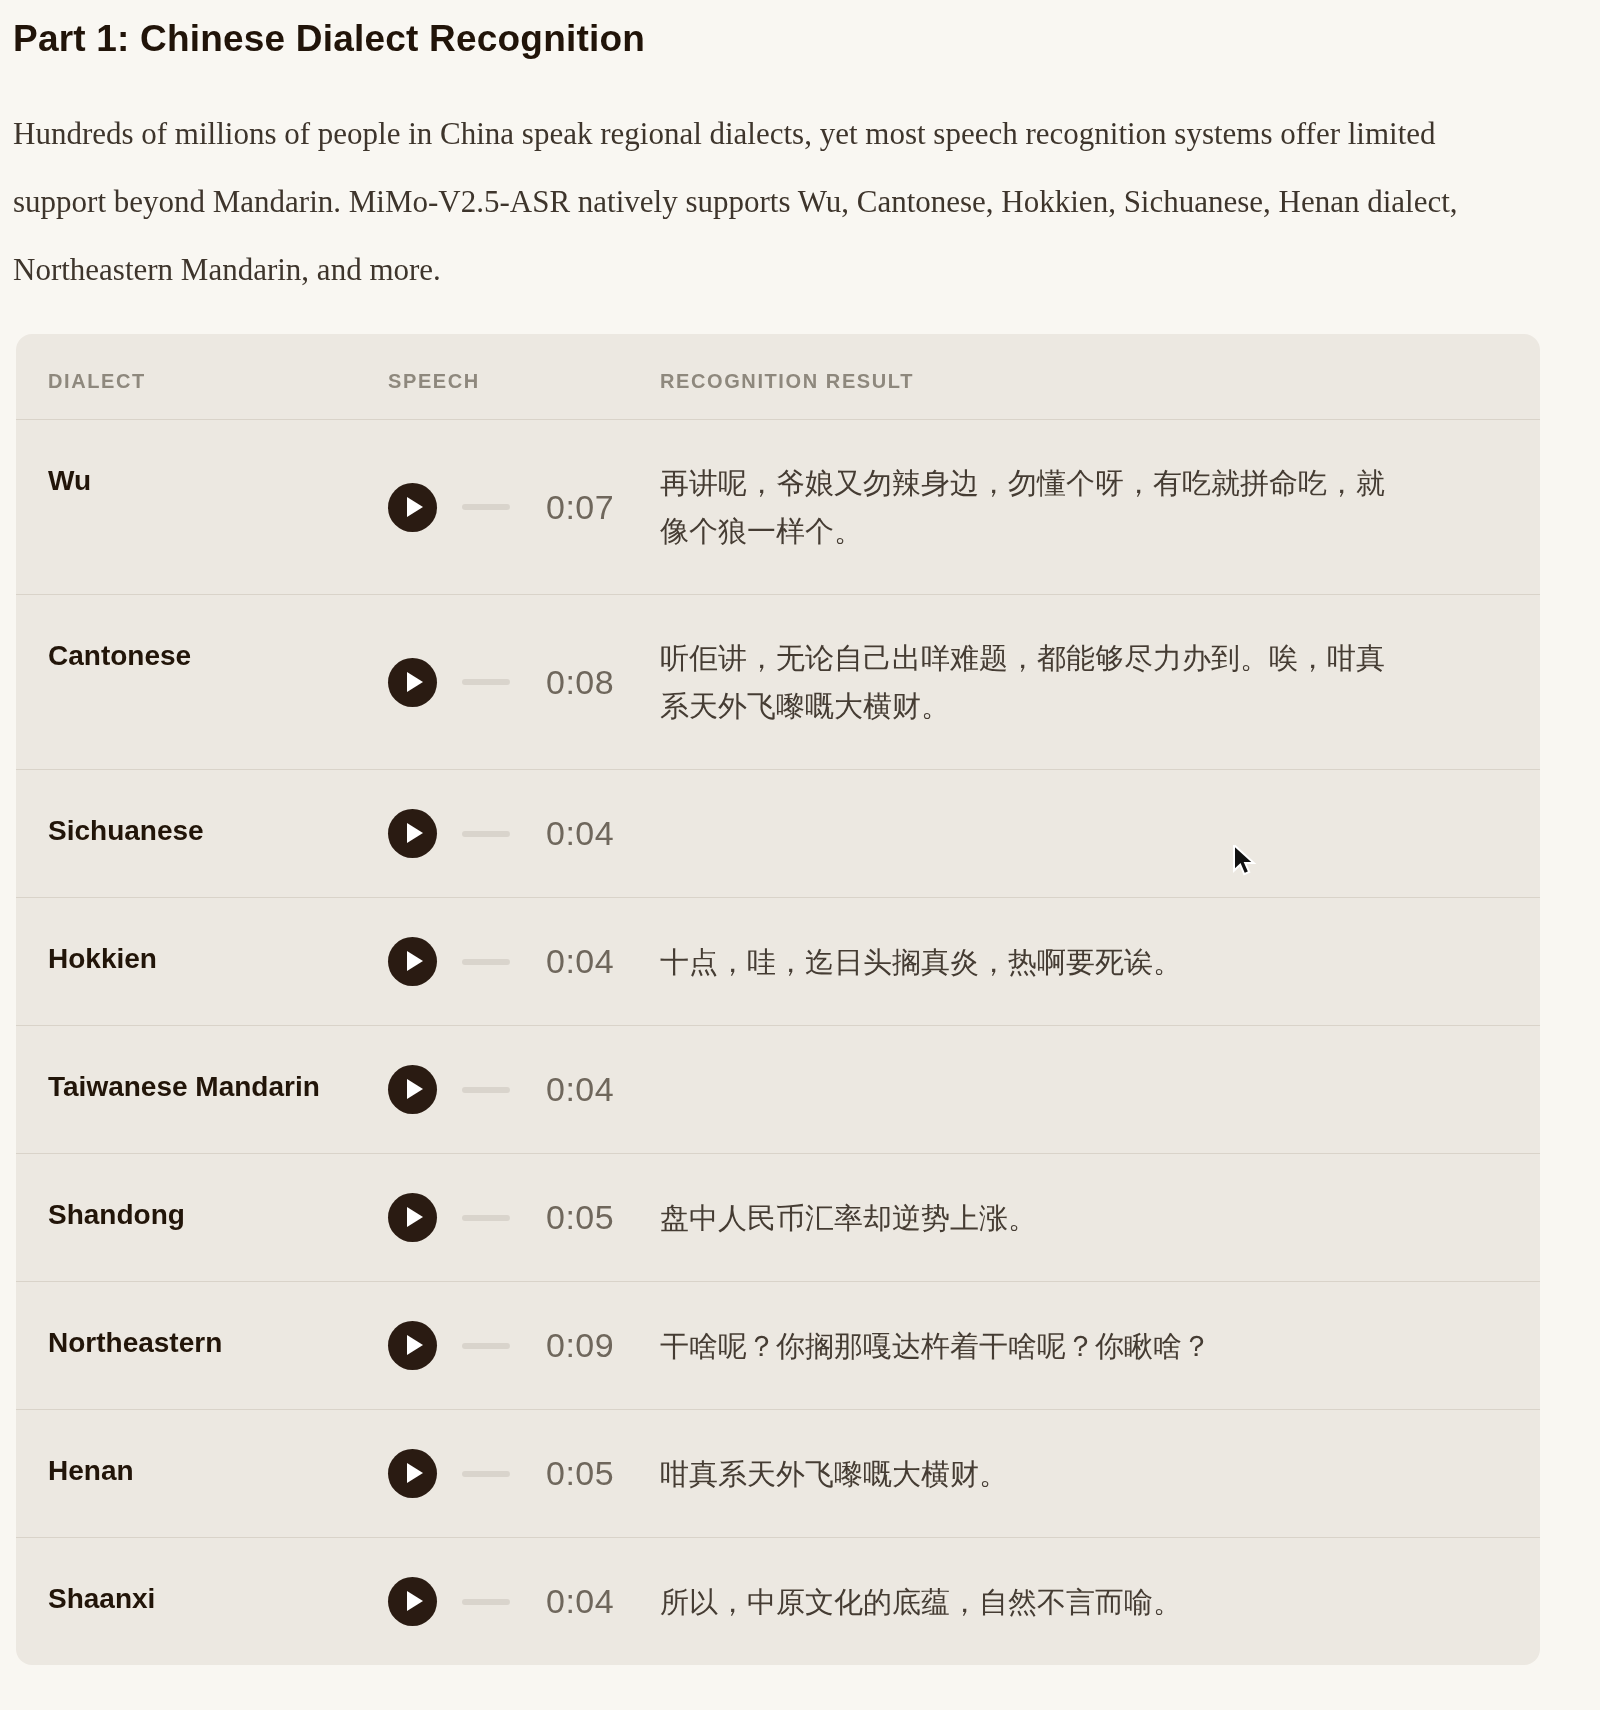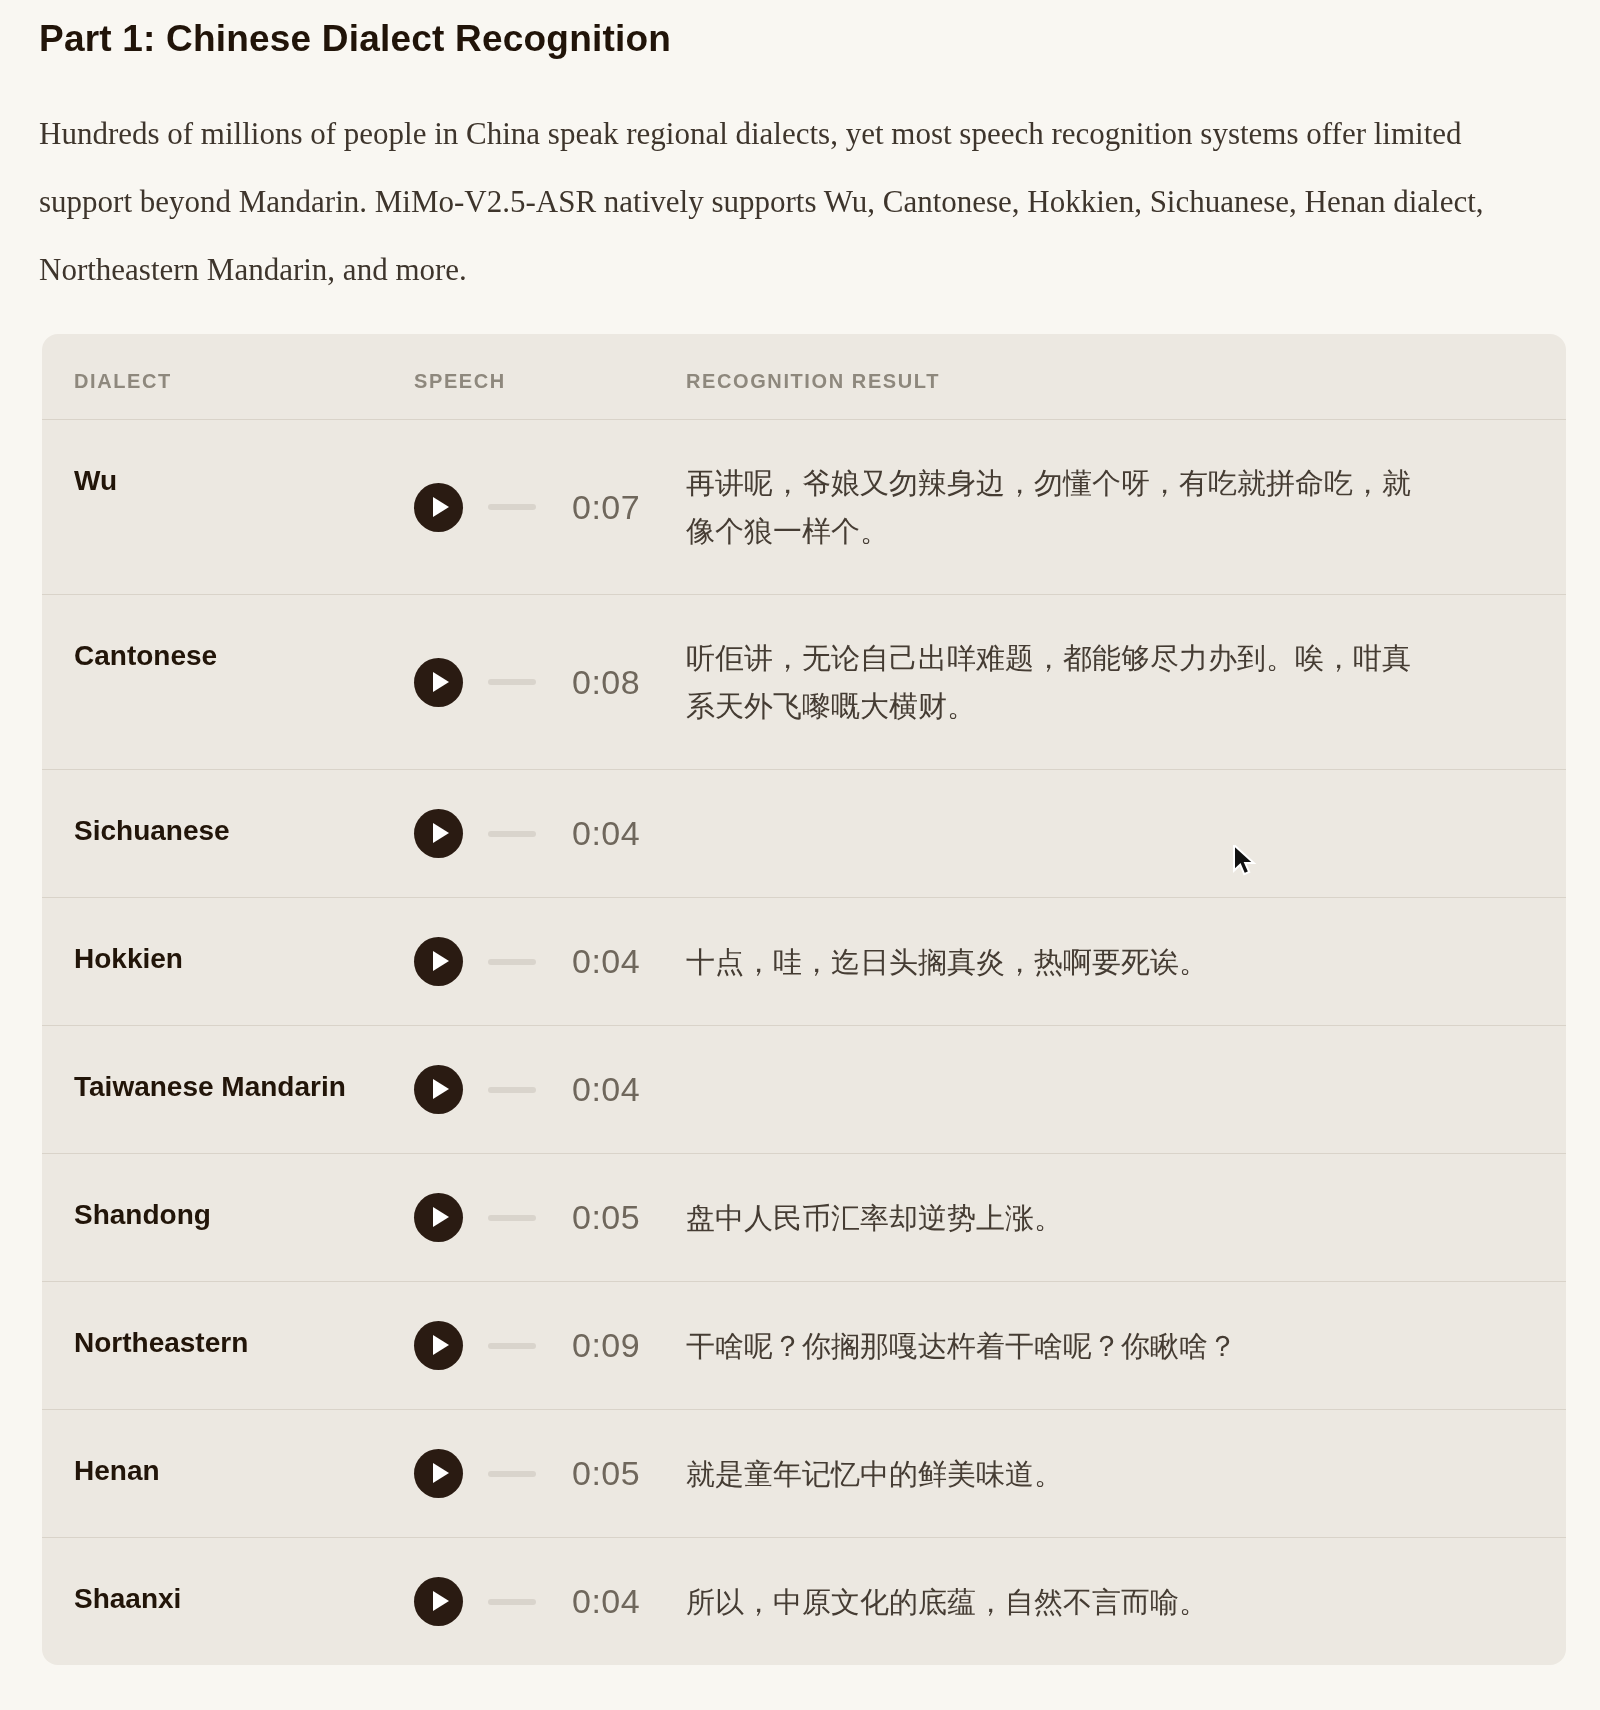--- a/index.html
+++ b/index.html
@@ -16,21 +16,21 @@
     --title-text:#211409;
     --intro-text:#3e352c;
   }
   *{box-sizing:border-box;margin:0;padding:0;}
   html,body{width:1600px;height:1710px;overflow:hidden;}
   body{
     background:var(--page-bg);
     font-family:"Liberation Sans", sans-serif;
     position:relative;
   }
-  .content{padding:18px 27px 0 39px;}
+  .content{padding:18px 27px 0 13px;}
   .page-title{
     font-size:37px;
     font-weight:bold;
     color:var(--title-text);
     letter-spacing:.2px;
   }
   .intro{
     margin-top:40px;
     max-width:1450px;
     font-family:"Liberation Serif","DejaVu Serif",serif;
@@ -231,21 +231,21 @@
   <div class="t-row">
     <div class="cell-dialect">Henan</div>
     <div class="cell-speech">
       <button class="play-btn">
         <span class="play-tri"></span>
       </button>
       <div class="progress"></div>
       <div class="time">0:05</div>
     </div>
     <div class="cell-result">
-      <p>就是童年记忆中的鲜美味道。</p>
+      <p>咁真系天外飞嚟嘅大横财。</p>
     </div>
   </div>
 
   <div class="t-row">
     <div class="cell-dialect">Shaanxi</div>
     <div class="cell-speech">
       <button class="play-btn">
         <span class="play-tri"></span>
       </button>
       <div class="progress"></div>

